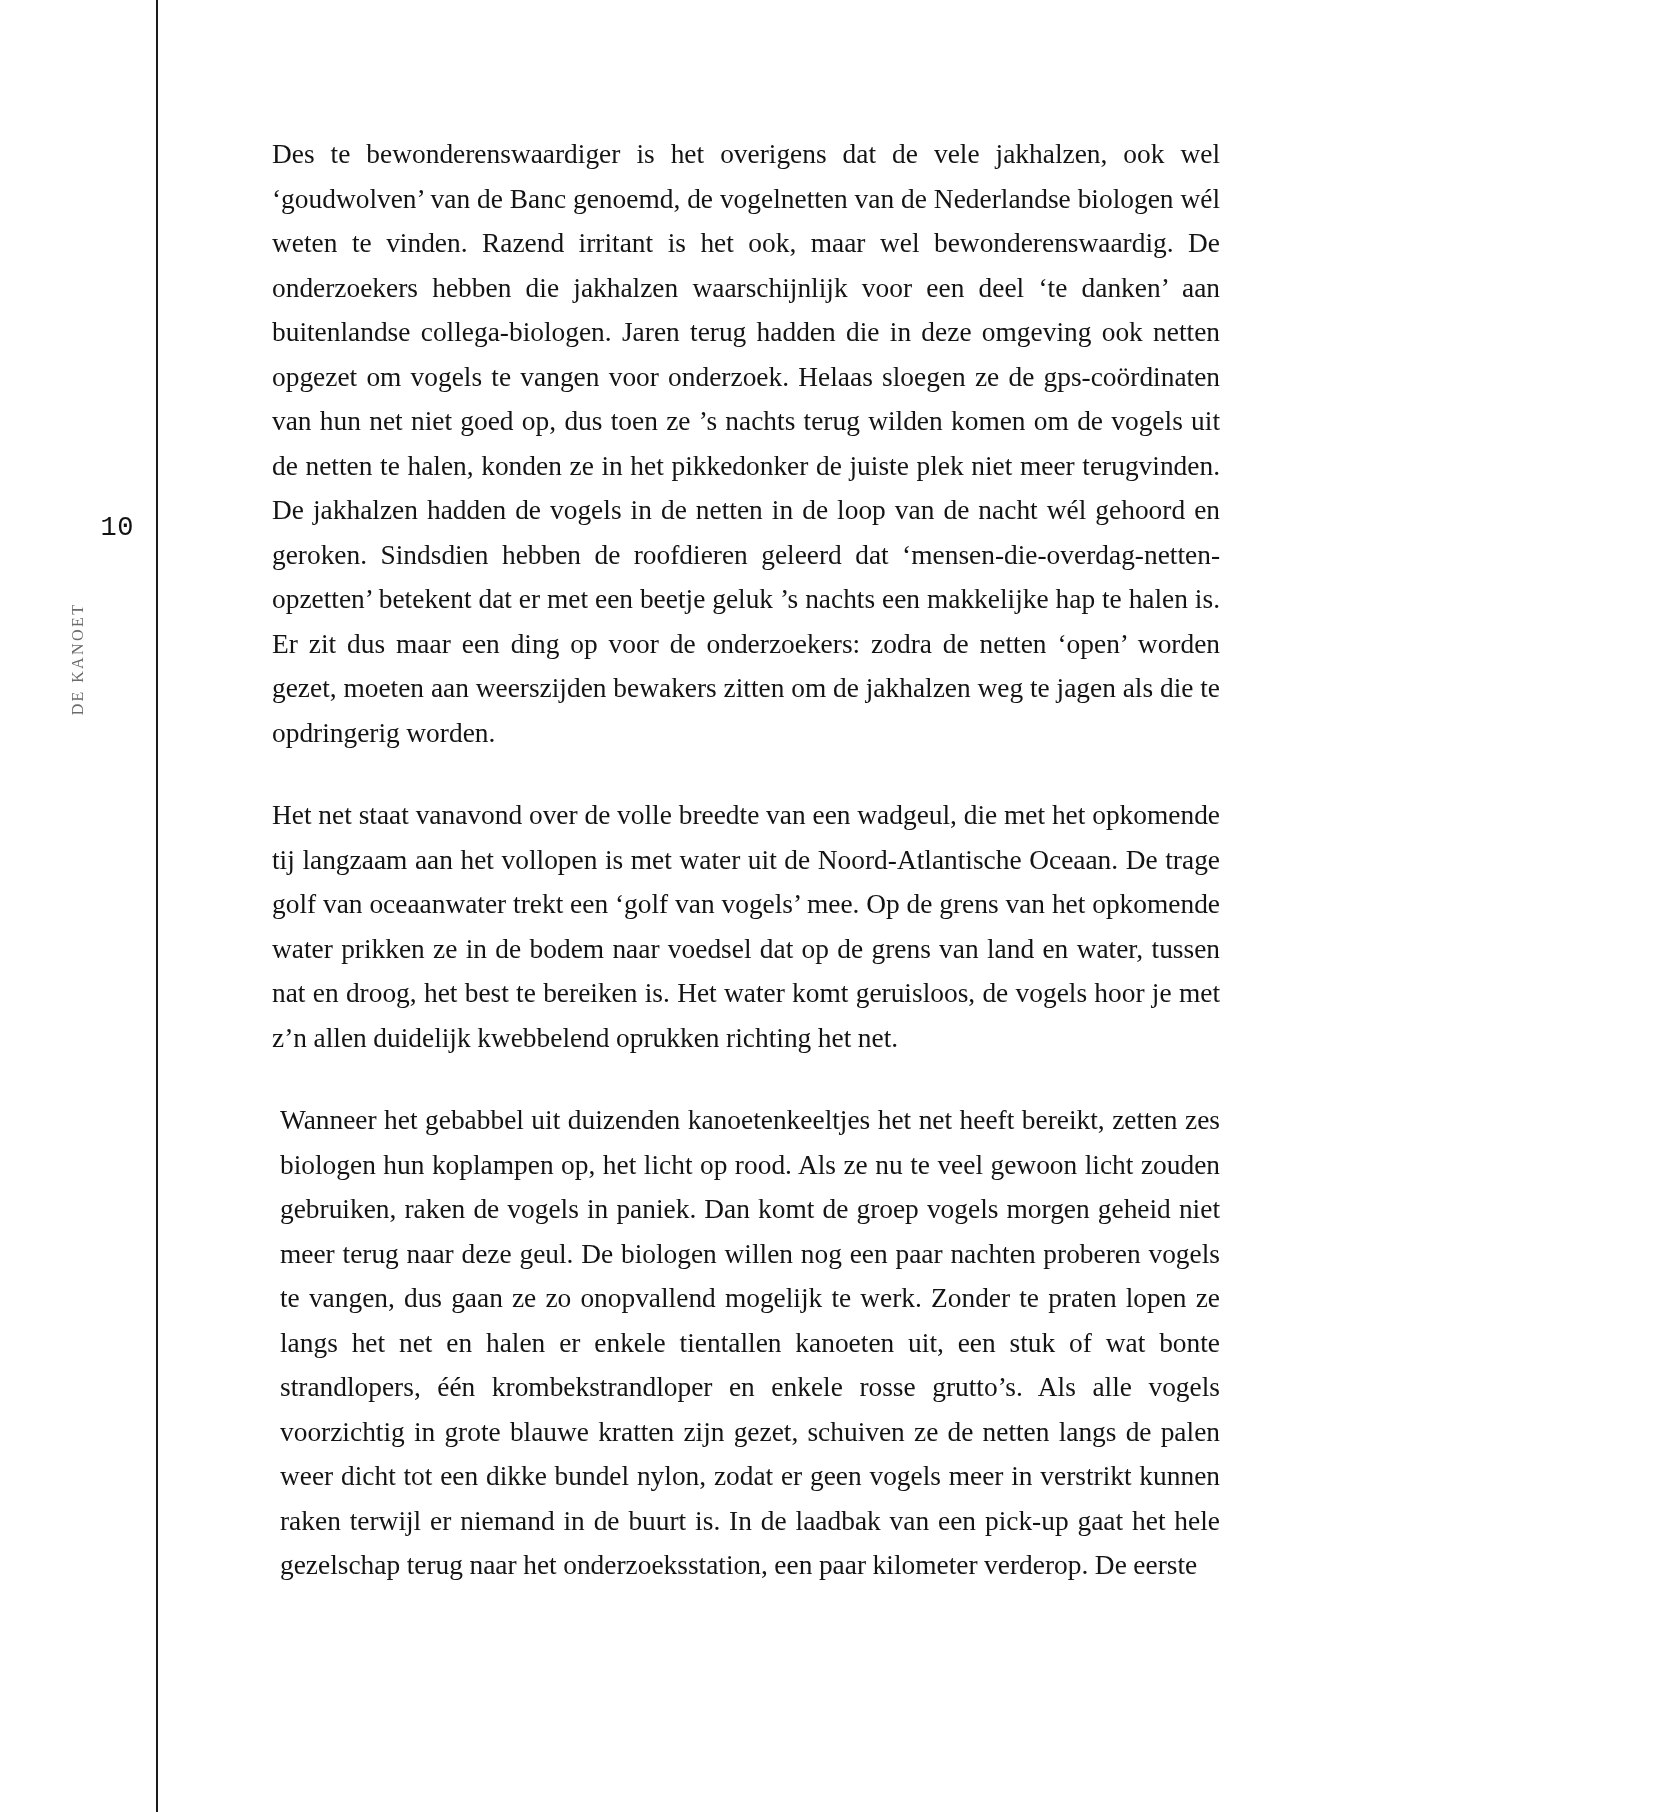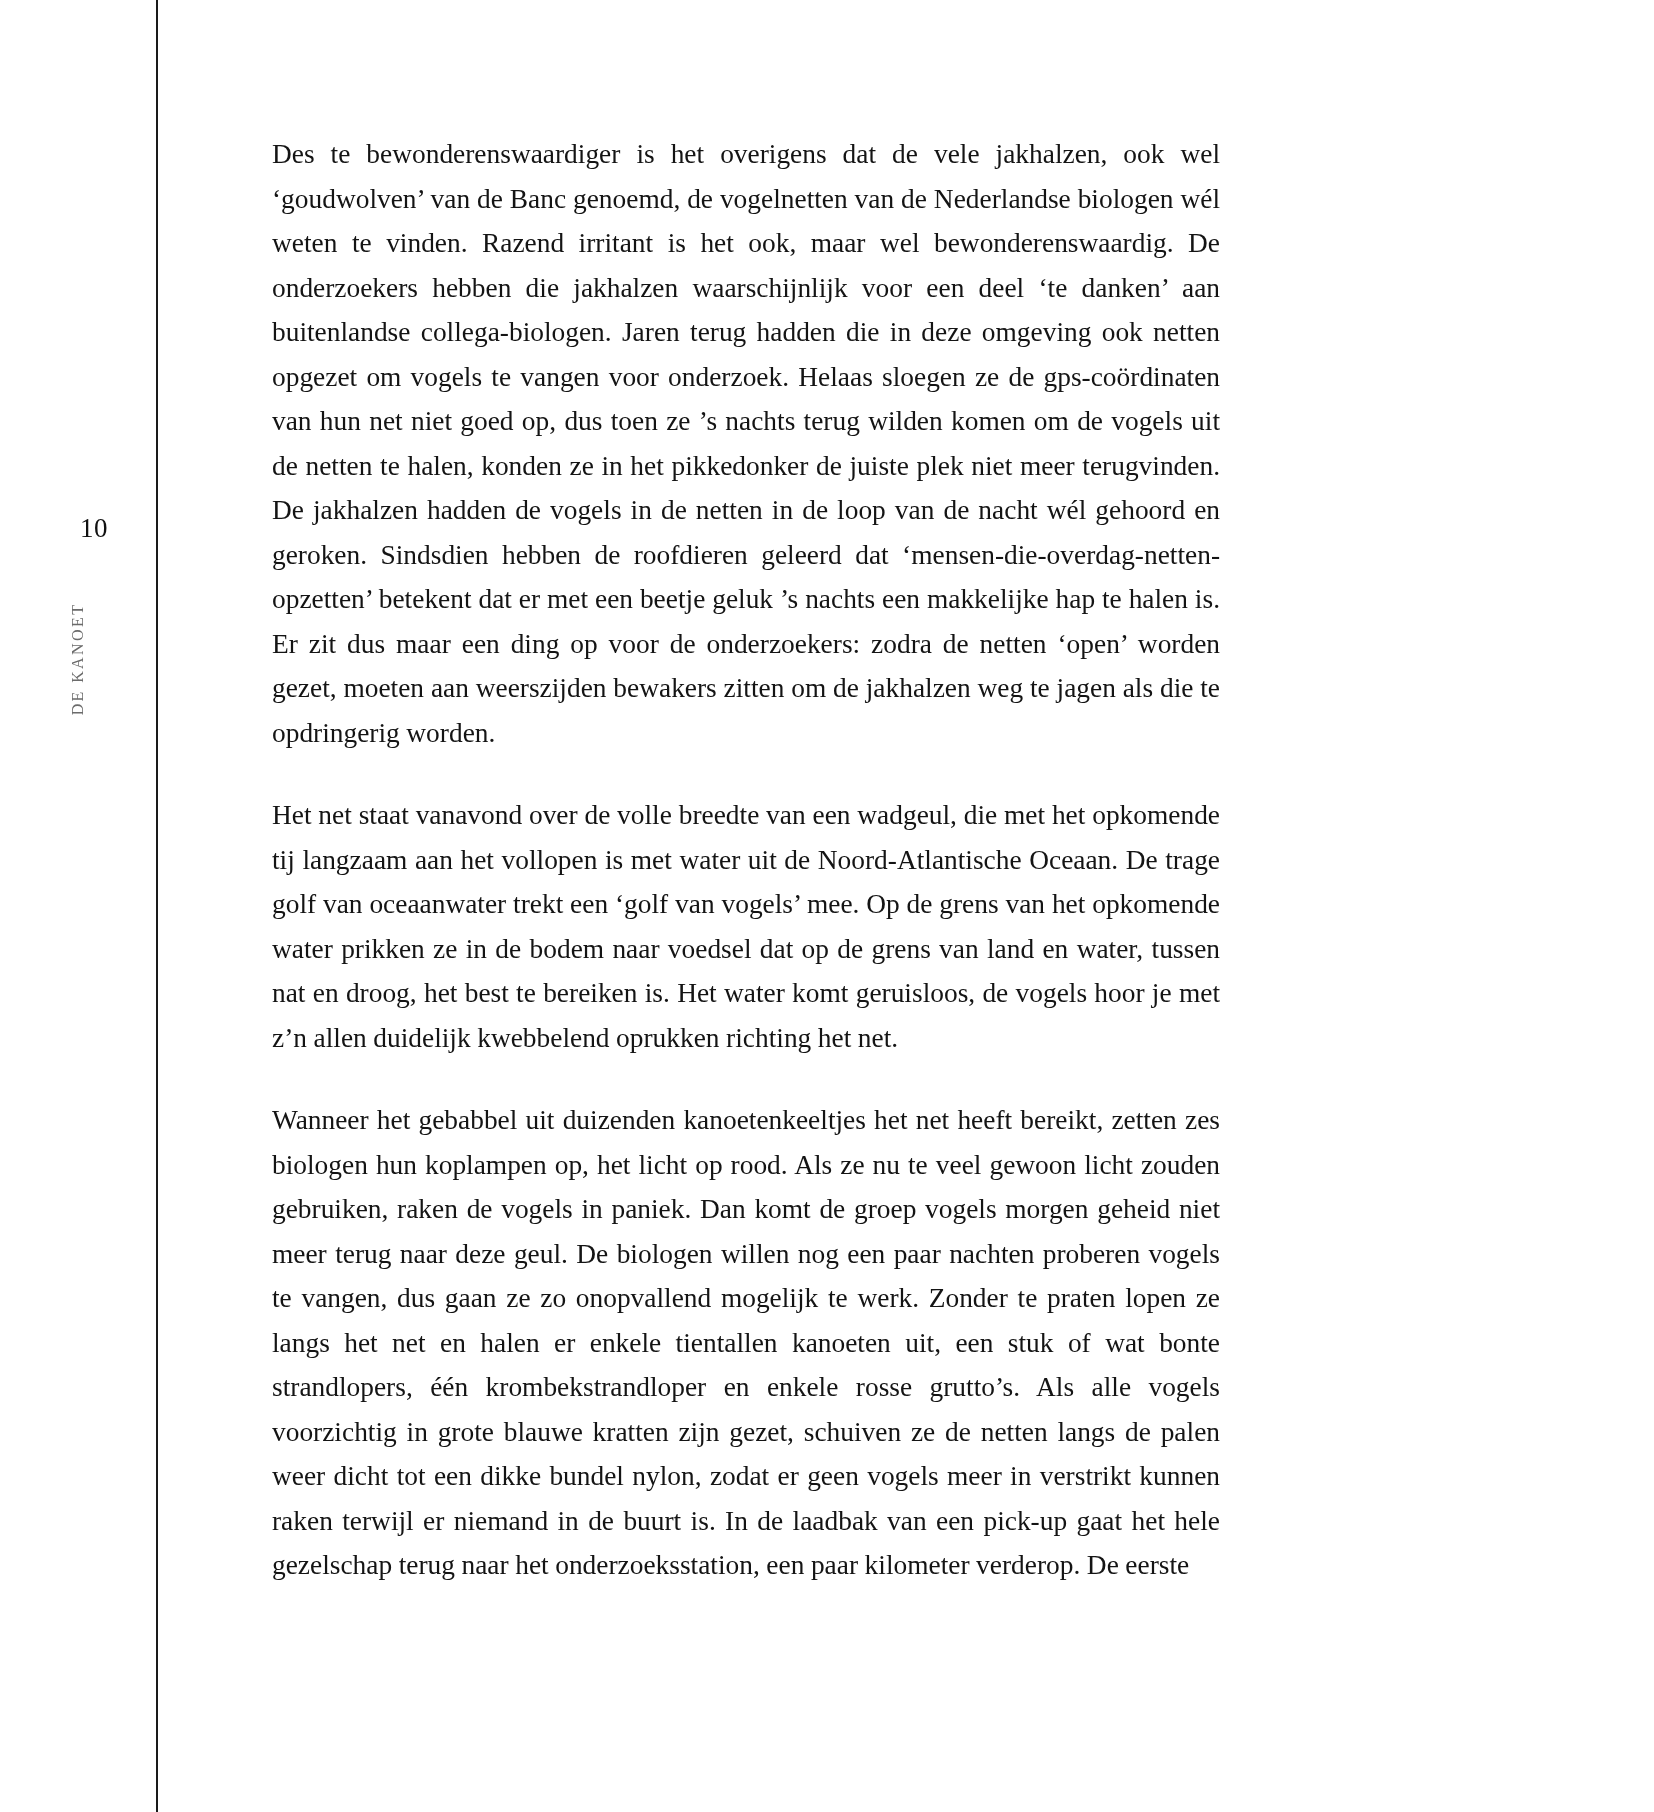--- a/index.html
+++ b/index.html
@@ -25,22 +25,22 @@
     background: #1a1a1a;
   }
   .folio {
     position: absolute;
     left: 54px;
     top: 513px;
     width: 80px;
     font-size: 27px;
     letter-spacing: 0.5px;
     color: #111111;
-    font-family: Liberation Serif, serif;
-    text-align: center;
+    font-family: Liberation Mono, monospace;
+    text-align: right;
   }
   .running-head {
     position: absolute;
     left: -22px;
     top: 650px;
     width: 200px;
     transform: rotate(-90deg);
     transform-origin: center center;
     font-size: 16px;
     letter-spacing: 2.4px;
@@ -61,20 +61,21 @@
     font-size: 27.4px;
     line-height: 44.5px;
     color: #141414;
     text-align: justify;
     text-justify: inter-word;
     word-spacing: -0.3px;
     hyphens: none;
   }
   .para:last-child {
     margin-bottom: 0;
+    margin-left: 8px;
   }
 </style>
 </head>
 <body>
 
 <div class="page">
 
   <div class="margin-rule"></div>
 
   <div class="folio">10</div>

